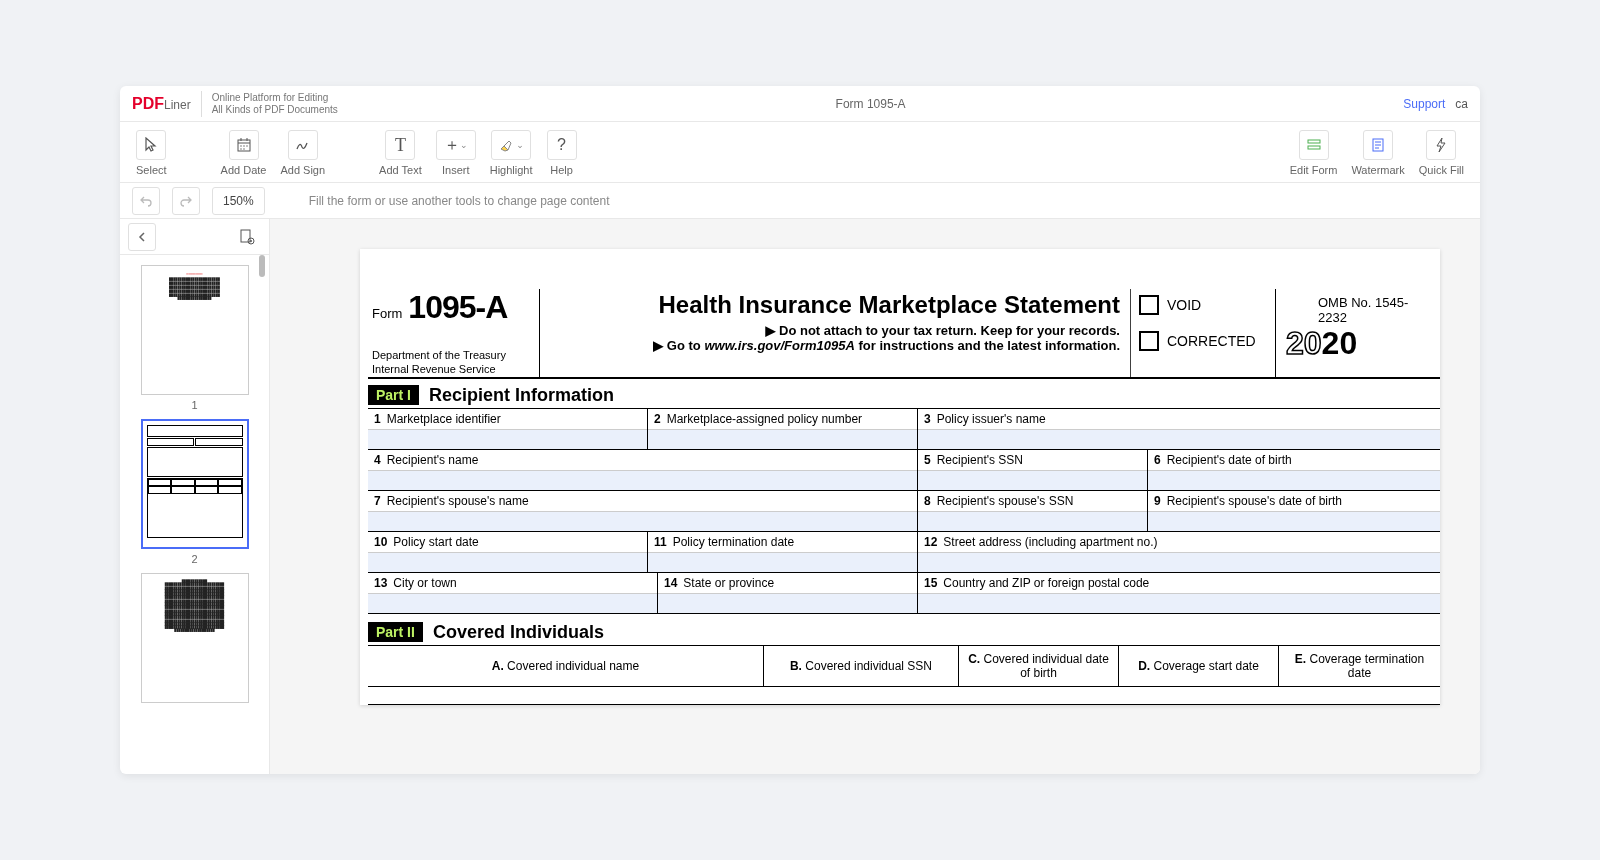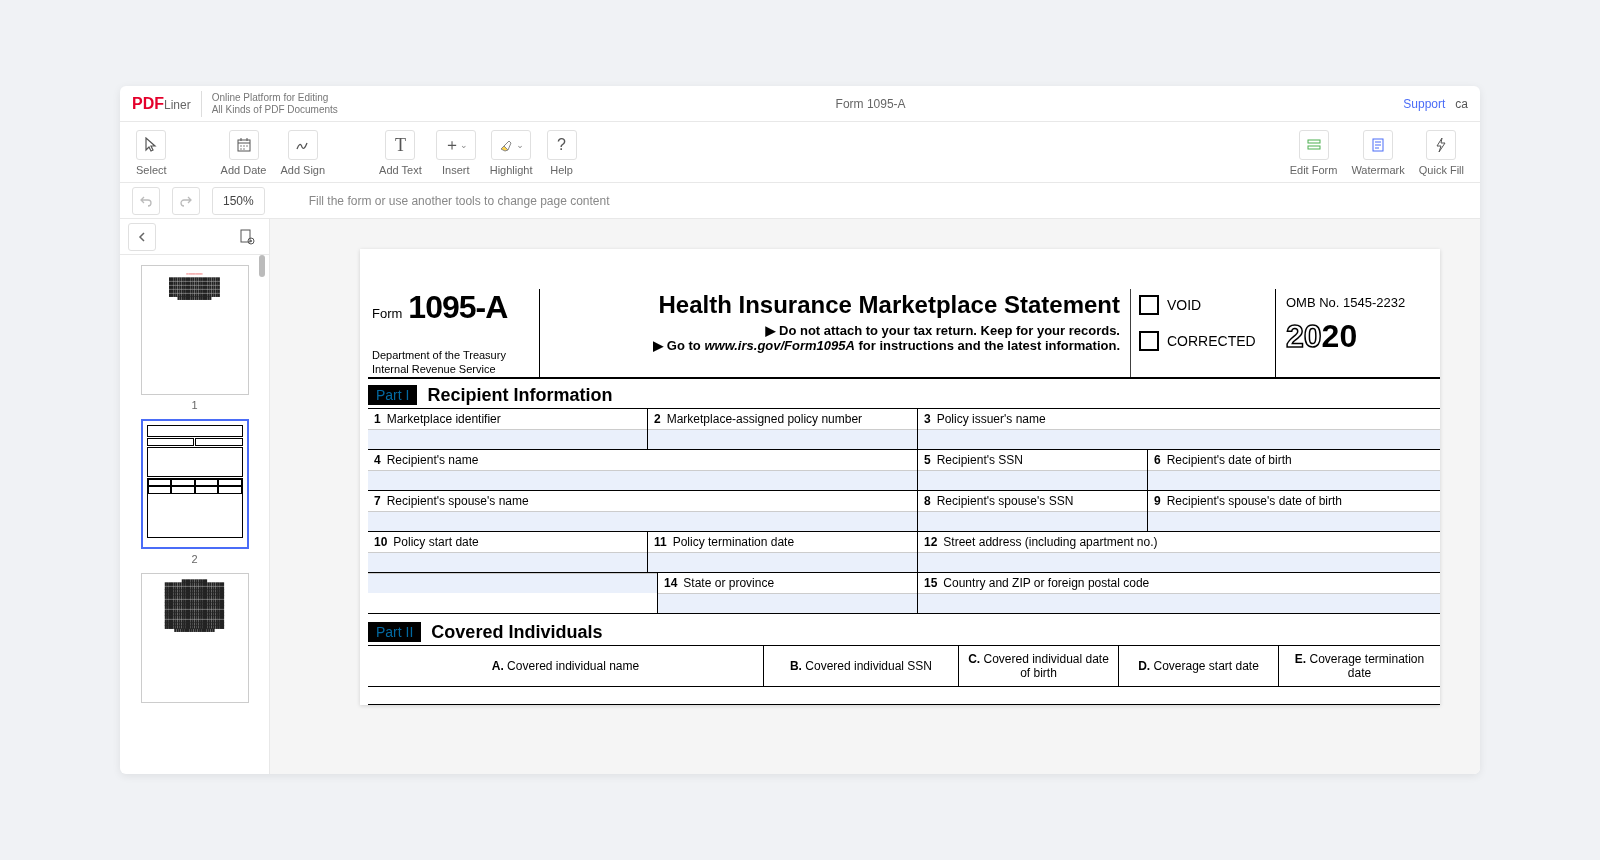--- a/index.html
+++ b/index.html
@@ -45,25 +45,25 @@
 .fh-form-num { font-size: 32px; font-weight: 700; font-family: 'Arial Black', Arial, sans-serif; letter-spacing: -1px; }
 .fh-dept { font-size: 11px; margin-top: 22px; line-height: 1.3; }
 .fh-center { flex: 1; text-align: right; padding: 0 10px; }
 .fh-title { font-size: 24px; font-weight: 700; margin-top: 2px; }
 .fh-sub { font-size: 13px; font-weight: 700; margin-top: 4px; }
 .fh-sub2 { font-size: 13px; font-weight: 700; }
 .fh-right1 { width: 146px; border-left: 1px solid #404040; border-right: 1px solid #000; padding: 6px 8px; }
 .chk-row { display: flex; align-items: center; gap: 8px; font-size: 14px; margin-bottom: 16px; }
 .chk { width: 20px; height: 20px; border: 2px solid #000; }
 .fh-right2 { width: 164px; padding: 6px 10px; }
-.omb { font-size: 13px; }
-.year { font-size: 32px; font-weight: 700; margin-top: 8px; font-family: 'Arial Black', Arial, sans-serif; }
+.omb { font-size: 13px; margin-left: 32px; }
+.year { font-size: 32px; font-weight: 700; font-family: 'Arial Black', Arial, sans-serif; }
 .year .outline { color: #fff; -webkit-text-stroke: 1.5px #000; }
 .part-row { display: flex; align-items: center; gap: 10px; margin: 6px 0 2px 0; }
-.part-badge { background: #000; color: #0369a1; font-size: 14px; font-weight: 400; padding: 2px 8px; }
+.part-badge { background: #000; color: #bef264; font-size: 14px; font-weight: 700; padding: 2px 8px; }
 .part-title { font-size: 18px; font-weight: 700; }
 .grid { border-top: 1px solid #000; }
 .grow { display: flex; border-bottom: 1px solid #000; }
 .gcell { border-right: 1px solid #000; }
 .gcell:last-child { border-right: none; }
 .glabel { font-size: 12px; padding: 3px 6px; display: flex; gap: 6px; }
 .glabel .num { font-weight: 700; }
 .ginput { background: #eaf0fb; height: 20px; border-top: 1px solid #ccc; }
 .pt2-header { display: flex; border-top: 1px solid #000; border-bottom: 1px solid #000; font-size: 12px; }
 .pt2-header > div { border-right: 1px solid #000; padding: 6px 8px; text-align: center; display: flex; align-items: center; justify-content: center; }
@@ -399,20 +399,24 @@
               <div class="glabel">
                   <span class="num">12</span>
                   <span>Street address (including apartment no.)</span>
                 </div>
               <div class="ginput"></div>
             </div>
           </div>
 
           <div class="grow">
             <div class="gcell" style="width:290px">
+              <div class="glabel">
+                  <span class="num">13</span>
+                  <span>City or town</span>
+                </div>
               <div class="ginput"></div>
             </div>
             <div class="gcell" style="width:260px">
               <div class="glabel">
                   <span class="num">14</span>
                   <span>State or province</span>
                 </div>
               <div class="ginput"></div>
             </div>
             <div class="gcell" style="flex:1">

